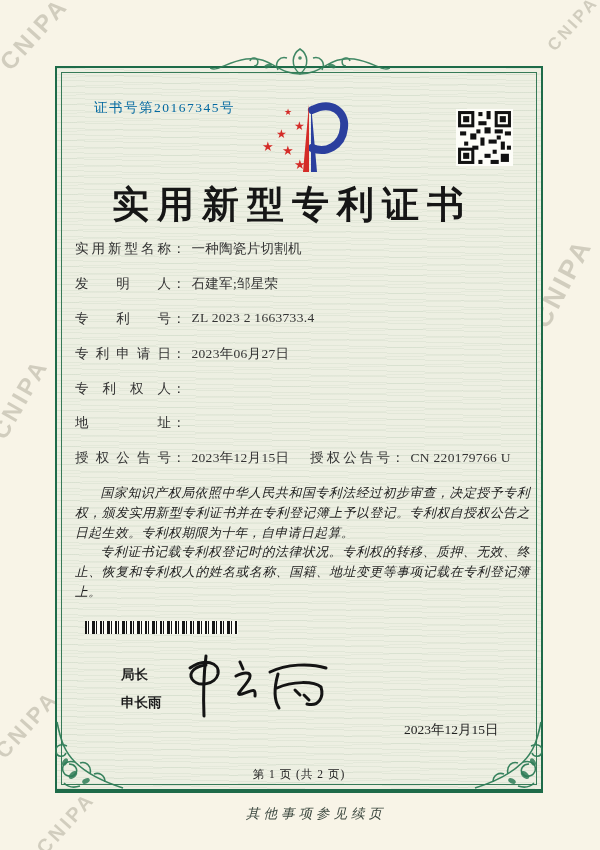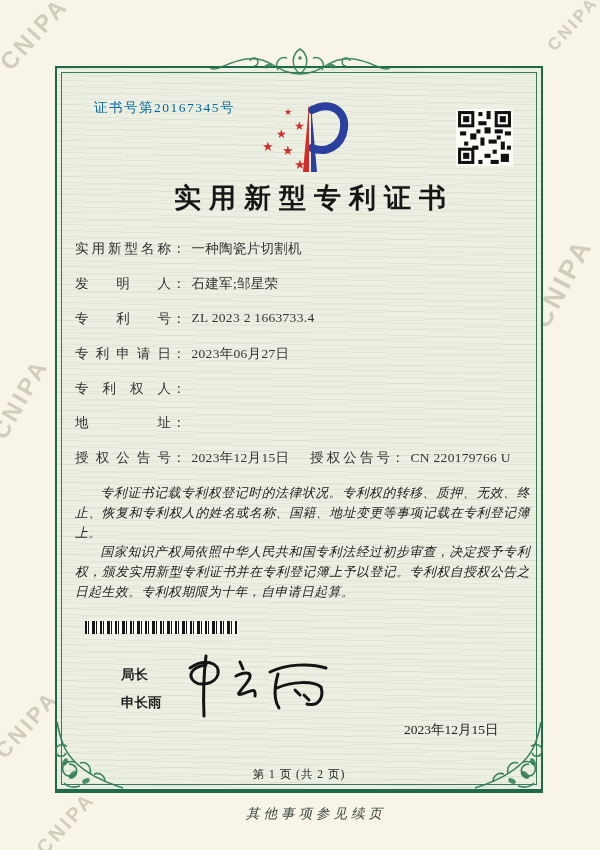--- a/index.html
+++ b/index.html
@@ -42,22 +42,22 @@
   
   .cert-number {
     position:absolute; left:66px; top:99px;
     font-size:13.5px; letter-spacing:1.5px; color:#0369a1;margin-left:28px;
   }
   .logo { position:absolute; left:250px; top:96px; width:100px; height:84px; }
   .logo .star { position:absolute; color:#d42c28; line-height:1; font-family:"DejaVu Sans",sans-serif; }
   .qr { position:absolute; left:456px; top:109px; width:57px; height:57px; }
 
   .title {
-    position:absolute; left:66px; top:180px; width:488px;
-    text-align:center; font-size:27px; font-weight:bold;
+    position:absolute; left:44px; top:180px; width:488px;
+    text-align:center; font-size:37px; font-weight:bold;
     letter-spacing:8px; text-indent:8px; color:#161616;
   }
 
   
   .fields { position:absolute; left:75px; top:240px; width:455px; font-size:13.5px; color:#333; }
   .field-row { height:34.9px; display:flex; align-items:flex-start; position:relative; }
   .flabel {
     display:inline-block; width:96px;
     text-align:justify; text-align-last:justify;
   }
@@ -259,22 +259,22 @@
         <span class="fvalue">2023年12月15日</span>
       <span class="grant-right">
         <span class="flabel">授权公告号</span>
           <span class="fcolon">：</span>
           <span class="fvalue">CN 220179766 U</span>
       </span>
     </div>
   </div>
 
   <div class="body-text">
+    <p>国家知识产权局依照中华人民共和国专利法经过初步审查，决定授予专利权，颁发实用新型专利证书并在专利登记簿上予以登记。专利权自授权公告之日起生效。专利权期限为十年，自申请日起算。</p>
     <p>专利证书记载专利权登记时的法律状况。专利权的转移、质押、无效、终止、恢复和专利权人的姓名或名称、国籍、地址变更等事项记载在专利登记簿上。</p>
-    <p>国家知识产权局依照中华人民共和国专利法经过初步审查，决定授予专利权，颁发实用新型专利证书并在专利登记簿上予以登记。专利权自授权公告之日起生效。专利权期限为十年，自申请日起算。</p>
   </div>
 
   <div class="barcode"></div>
 
   <div class="signer">
     <div>局长</div>
     <div>申长雨</div>
   </div>
 
   <svg class="signature" width="170" height="78" viewBox="0 0 170 78">

